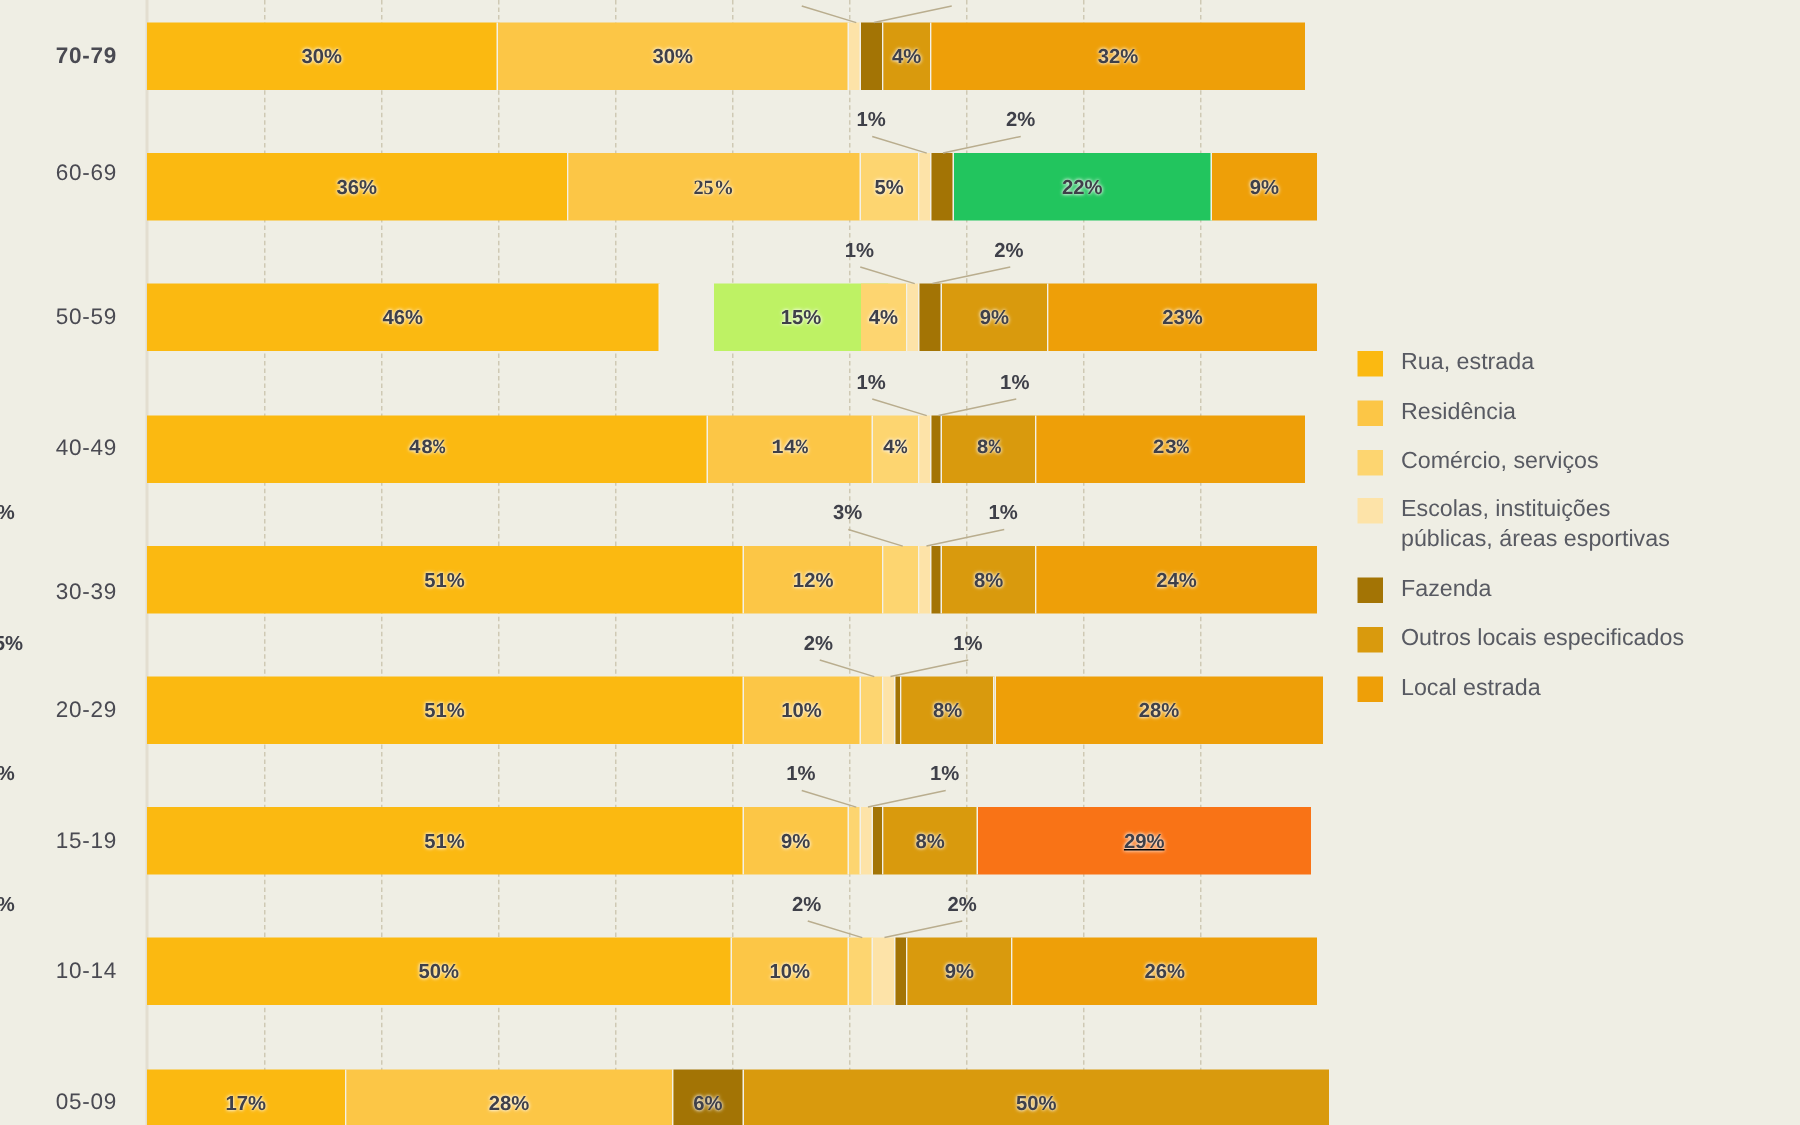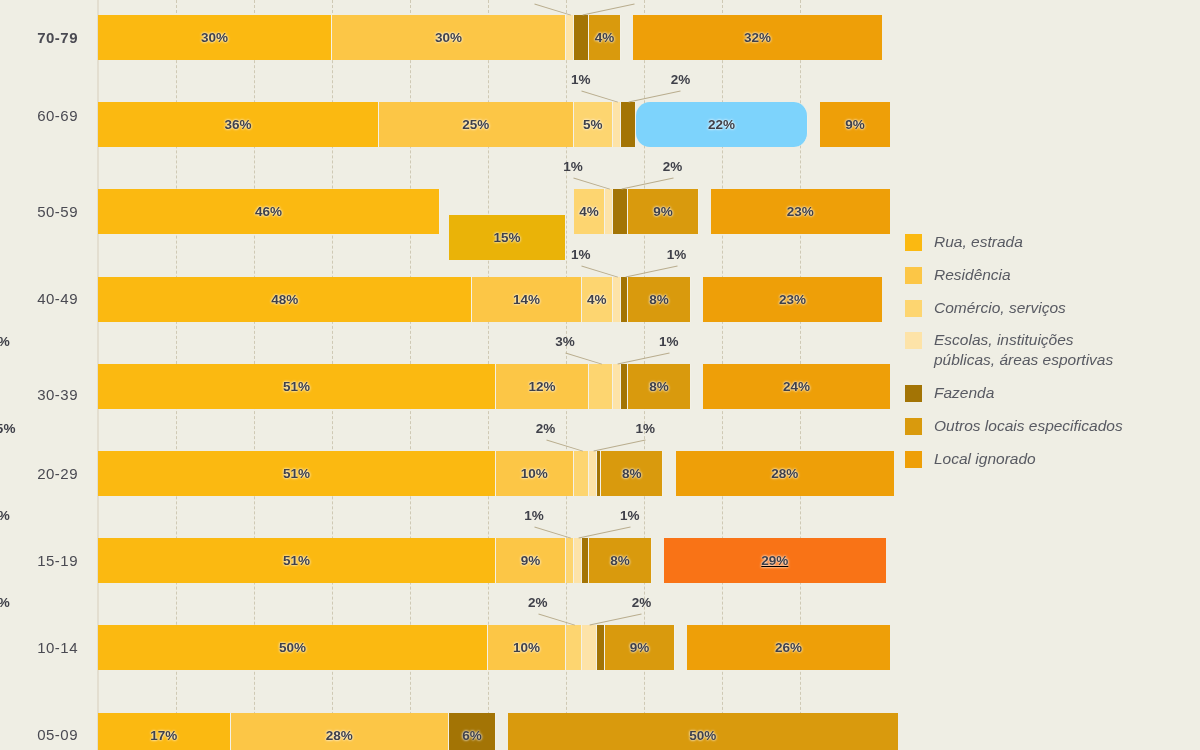--- a/index.html
+++ b/index.html
@@ -46,21 +46,21 @@
     display:block;
   }
   .seg{
     position:absolute;
     top:0; height:45px;
     box-sizing:border-box;
     border-right:1.5px solid #f3f1e7;
     display:flex;align-items:center;justify-content:center;
     overflow:hidden;
   }
-  .seg:last-child{border-right:none;margin-left:12px;}
+  .seg:last-child{border-right:none;}
   .seg span{
     font-size:13.5px;
     font-weight:bold;
     color:#3f4049;
     white-space:nowrap;
     text-shadow:0 0 3px rgba(255,255,255,.85),0 0 2px rgba(255,255,255,.85);
   }
 
   
   .callout{
@@ -93,21 +93,20 @@
     width:17px;height:17px;
     flex:0 0 17px;
     margin-top:2px;
     margin-right:12px;
   }
   .legend-label{
     font-size:15.5px;
     color:#585a62;
     line-height:1.28;
     white-space:pre-line;
-    font-style:italic;
   }
 </style>
 </head>
 <body>
 
 <div id="chart-root">
 
   <div class="plot" id="plot-area">
       <div class="gridline" style="left: 78px;"></div>
       <div class="gridline" style="left: 156px;"></div>
@@ -142,47 +141,47 @@
         </div>
         <div class="callout-line" style="left: 533.9px; top: 4px; height: 37.6431px; transform: rotate(-73.0092deg);"></div>
         <div class="callout-line" style="left: 633.6px; top: 4px; height: 53.1507px; transform: rotate(78.0558deg);"></div>
       </div>
       <div class="row" style="top: 0px;">
         <div class="row-label" style="top: 107px;">60-69</div>
         <div class="bar" style="top: 102.2px; width: 780px;">
           <div class="seg" style="left: 0px; width: 280.8px; background: rgb(251, 185, 17);">
             <span>36%</span>
           </div>
-          <div class="seg" style="left: 280.8px; width: 195px; background: rgb(252, 198, 70);">
+          <div class="seg" style="left: 280.8px; width: 195px; background: rgb(252, 198, 70); font-family: Liberation Serif, serif;">
             <span>25%</span>
           </div>
           <div class="seg" style="left: 475.8px; width: 39px; background: rgb(253, 213, 112);">
             <span>5%</span>
           </div>
           <div class="seg" style="left: 514.8px; width: 7.8px; background: rgb(253, 227, 168);"></div>
           <div class="seg" style="left: 522.6px; width: 15.6px; background: rgb(163, 116, 5);"></div>
-          <div class="seg" style="left: 538.2px; width: 171.6px; background: #7dd3fc; border-radius: 14px;">
+          <div class="seg" style="left: 538.2px; width: 171.6px; background: #22c55e;">
             <span>22%</span>
           </div>
           <div class="seg" style="left: 709.8px; width: 70.2px; background: rgb(238, 159, 8);">
             <span>9%</span>
           </div>
         </div>
         <div class="callout" style="left: 580.7px; top: 72.2px;">1%</div>
         <div class="callout-line" style="left: 580.7px; top: 91.2px; height: 37.6431px; transform: rotate(-73.0092deg);"></div>
         <div class="callout" style="left: 680.4px; top: 72.2px;">2%</div>
         <div class="callout-line" style="left: 680.4px; top: 91.2px; height: 53.1507px; transform: rotate(78.0558deg);"></div>
       </div>
       <div class="row" style="top: 0px;">
         <div class="row-label" style="top: 202.9px;">50-59</div>
         <div class="bar" style="top: 189.4px; width: 780px;">
           <div class="seg" style="left: 0px; width: 342px; background: rgb(251, 185, 17);">
             <span>46%</span>
           </div>
-          <div class="seg" style="left: 351px; width: 117px; background: #eab308; margin-top: 26px;">
+          <div class="seg" style="left: 378px; width: 117px; background: #bef264;">
             <span>15%</span>
           </div>
           <div class="seg" style="left: 475.8px; width: 31.2px; background: rgb(253, 213, 112);">
             <span>4%</span>
           </div>
           <div class="seg" style="left: 507px; width: 7.8px; background: rgb(253, 227, 168);"></div>
           <div class="seg" style="left: 514.8px; width: 15.6px; background: rgb(163, 116, 5);"></div>
           <div class="seg" style="left: 530.4px; width: 70.2px; background: rgb(217, 154, 13);">
             <span>9%</span>
           </div>
@@ -190,21 +189,21 @@
             <span>23%</span>
           </div>
         </div>
         <div class="callout" style="left: 572.9px; top: 159.4px;">1%</div>
         <div class="callout-line" style="left: 572.9px; top: 178.4px; height: 37.6431px; transform: rotate(-73.0092deg);"></div>
         <div class="callout" style="left: 672.6px; top: 159.4px;">2%</div>
         <div class="callout-line" style="left: 672.6px; top: 178.4px; height: 53.1507px; transform: rotate(78.0558deg);"></div>
       </div>
       <div class="row" style="top: 0px;">
         <div class="row-label" style="top: 290.1px;">40-49</div>
-        <div class="bar" style="top: 276.6px; width: 780px;">
+        <div class="bar" style="top: 276.6px; width: 780px; font-family: Liberation Mono, monospace;">
           <div class="seg" style="left: 0px; width: 374.4px; background: rgb(251, 185, 17);">
             <span>48%</span>
           </div>
           <div class="seg" style="left: 374.4px; width: 109.2px; background: rgb(252, 198, 70);">
             <span>14%</span>
           </div>
           <div class="seg" style="left: 483.6px; width: 31.2px; background: rgb(253, 213, 112);">
             <span>4%</span>
           </div>
           <div class="seg" style="left: 514.8px; width: 7.8px; background: rgb(253, 227, 168);"></div>
@@ -365,17 +364,17 @@
       <div class="legend-item">
         <div class="legend-swatch" style="background: rgb(163, 116, 5);"></div>
         <div class="legend-label">Fazenda</div>
       </div>
       <div class="legend-item">
         <div class="legend-swatch" style="background: rgb(217, 154, 13);"></div>
         <div class="legend-label">Outros locais especificados</div>
       </div>
       <div class="legend-item">
         <div class="legend-swatch" style="background: rgb(238, 159, 8);"></div>
-        <div class="legend-label">Local ignorado</div>
+        <div class="legend-label">Local estrada</div>
       </div>
     </div>
 
 </div>
 
 </body></html>

